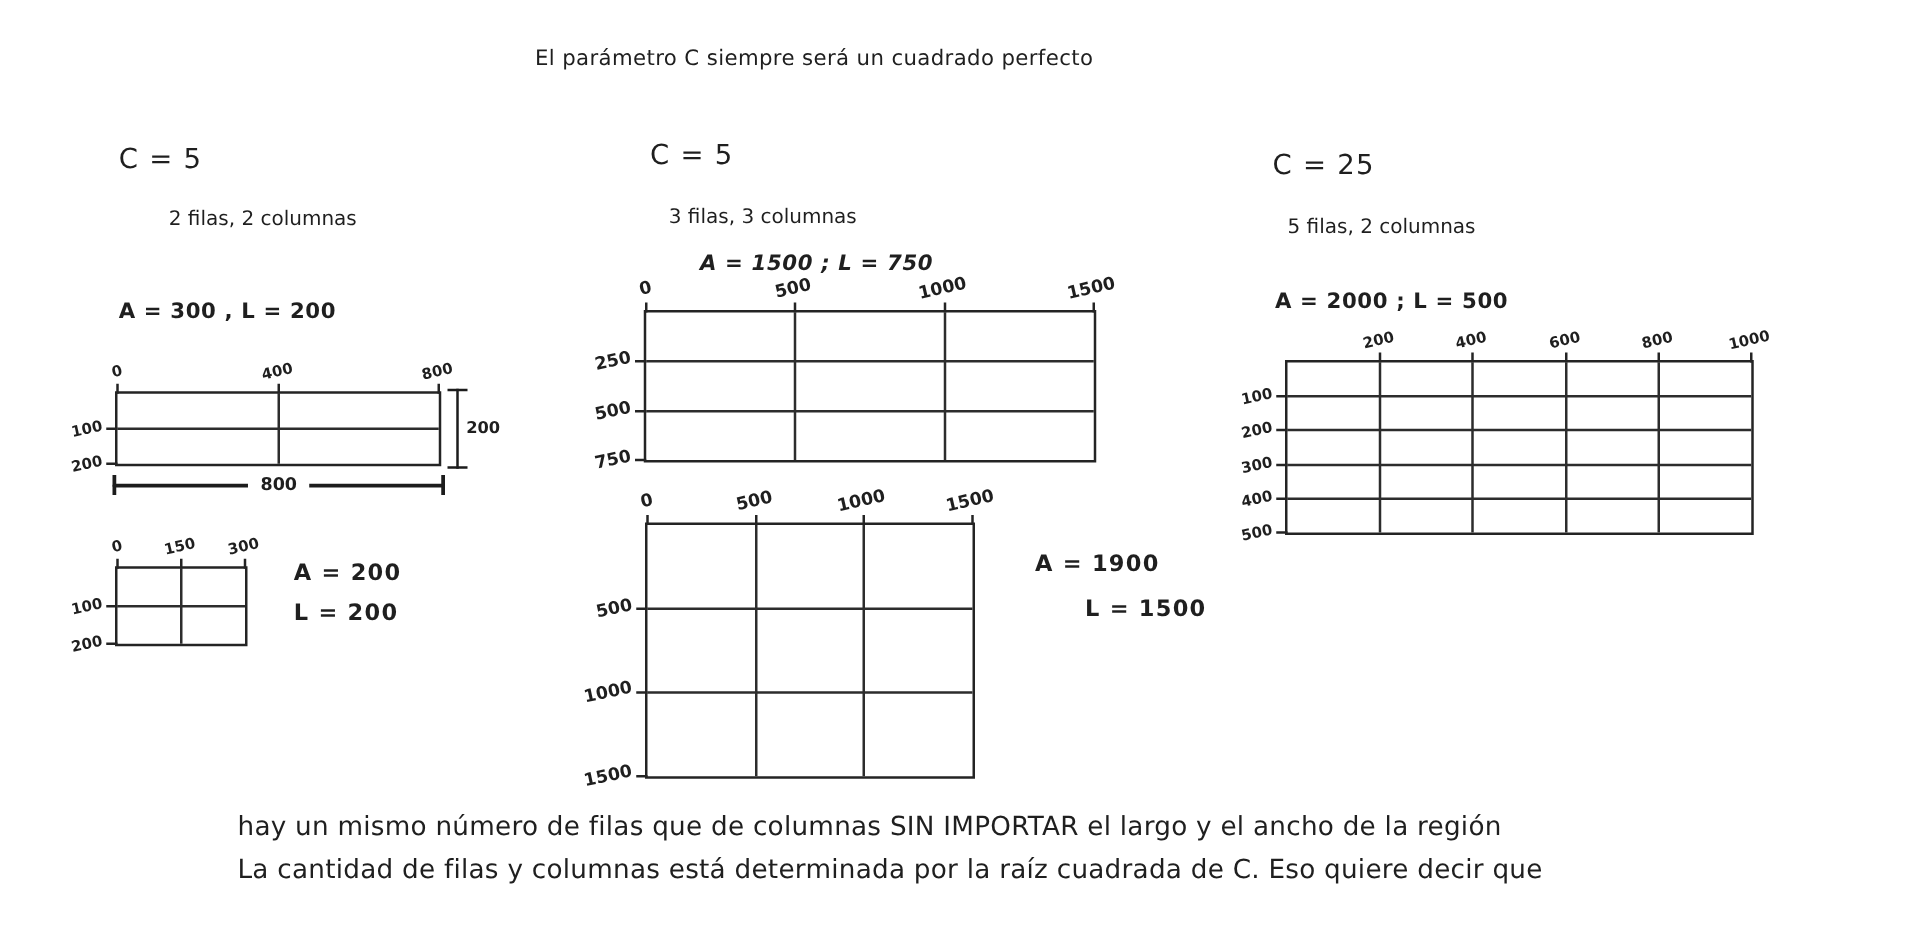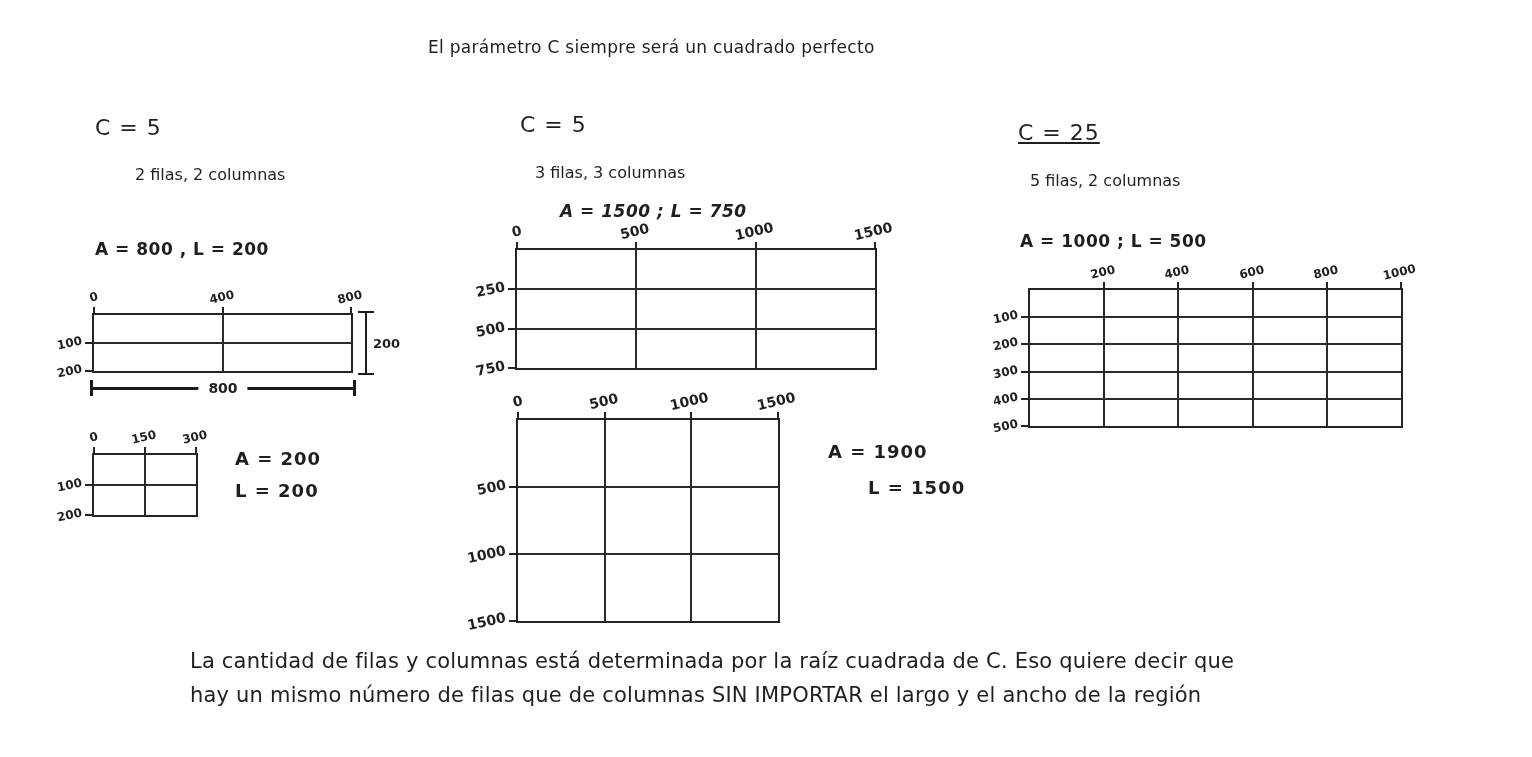--- a/index.html
+++ b/index.html
@@ -106,21 +106,21 @@
 </style>
 </head>
 <body>
 
 <div class="board">
 
   <div class="abs title" style="left:428px; top:37px;">El parámetro C siempre será un cuadrado perfecto</div>
 
   <div class="abs c-label" style="left:95px; top:115px;">C = 5</div>
   <div class="abs dims-label" style="left:135px; top:165px;">2 filas, 2 columnas</div>
-  <div class="abs al-label" style="left:95px; top:239px;">A = 800 ,   L = 200</div>
+  <div class="abs al-label" style="left:95px; top:239px;">A = 300 ,   L = 200</div>
 
   <div class="grid" style="left:92px; top:313px; width:261px; height:60px;">
       <div class="vline" style="left: 50%;"></div>
       <div class="hline" style="top: 50%;"></div>
       <div class="xtickmark" style="left: 0%;"></div>
       <div class="xtick" style="left: 0%;">0</div>
       <div class="xtickmark" style="left: 50%;"></div>
       <div class="xtick" style="left: 50%;">400</div>
       <div class="xtickmark" style="left: 100%;"></div>
       <div class="xtick" style="left: 100%;">800</div>
@@ -202,23 +202,23 @@
       <div class="ytickmark" style="top: 33.3333%;"></div>
       <div class="ytick" style="top: 33.3333%;">500</div>
       <div class="ytickmark" style="top: 66.6667%;"></div>
       <div class="ytick" style="top: 66.6667%;">1000</div>
       <div class="ytickmark" style="top: 100%;"></div>
       <div class="ytick" style="top: 100%;">1500</div>
     </div>
   <div class="abs side-label" style="left:828px; top:441px;">A = 1900</div>
   <div class="abs side-label" style="left:868px; top:477px;">L = 1500</div>
 
-  <div class="abs c-label" style="left:1018px; top:120px;text-decoration:underline;">C = 25</div>
+  <div class="abs c-label" style="left:1018px; top:120px;">C = 25</div>
   <div class="abs dims-label" style="left:1030px; top:171px;">5 filas, 2 columnas</div>
-  <div class="abs al-label" style="left:1020px; top:231px;">A = 1000  ;   L = 500</div>
+  <div class="abs al-label" style="left:1020px; top:231px;">A = 2000  ;   L = 500</div>
 
   <div class="grid" style="left:1028px; top:288px; width:375px; height:140px;">
       <div class="vline" style="left: 20%;"></div>
       <div class="vline" style="left: 40%;"></div>
       <div class="vline" style="left: 60%;"></div>
       <div class="vline" style="left: 80%;"></div>
       <div class="hline" style="top: 20%;"></div>
       <div class="hline" style="top: 40%;"></div>
       <div class="hline" style="top: 60%;"></div>
       <div class="hline" style="top: 80%;"></div>
@@ -238,17 +238,17 @@
       <div class="ytick" style="top: 40%;">200</div>
       <div class="ytickmark" style="top: 60%;"></div>
       <div class="ytick" style="top: 60%;">300</div>
       <div class="ytickmark" style="top: 80%;"></div>
       <div class="ytick" style="top: 80%;">400</div>
       <div class="ytickmark" style="top: 100%;"></div>
       <div class="ytick" style="top: 100%;">500</div>
     </div>
 
   <div class="abs footer" style="left:190px; top:644px;">
+    <div>hay un mismo número de filas que de columnas SIN IMPORTAR el largo y el ancho de la región</div>
     <div>La cantidad de filas y columnas está determinada por la raíz cuadrada de C. Eso quiere decir que</div>
-    <div>hay un mismo número de filas que de columnas SIN IMPORTAR el largo y el ancho de la región</div>
   </div>
 
 </div>
 
 </body></html>

